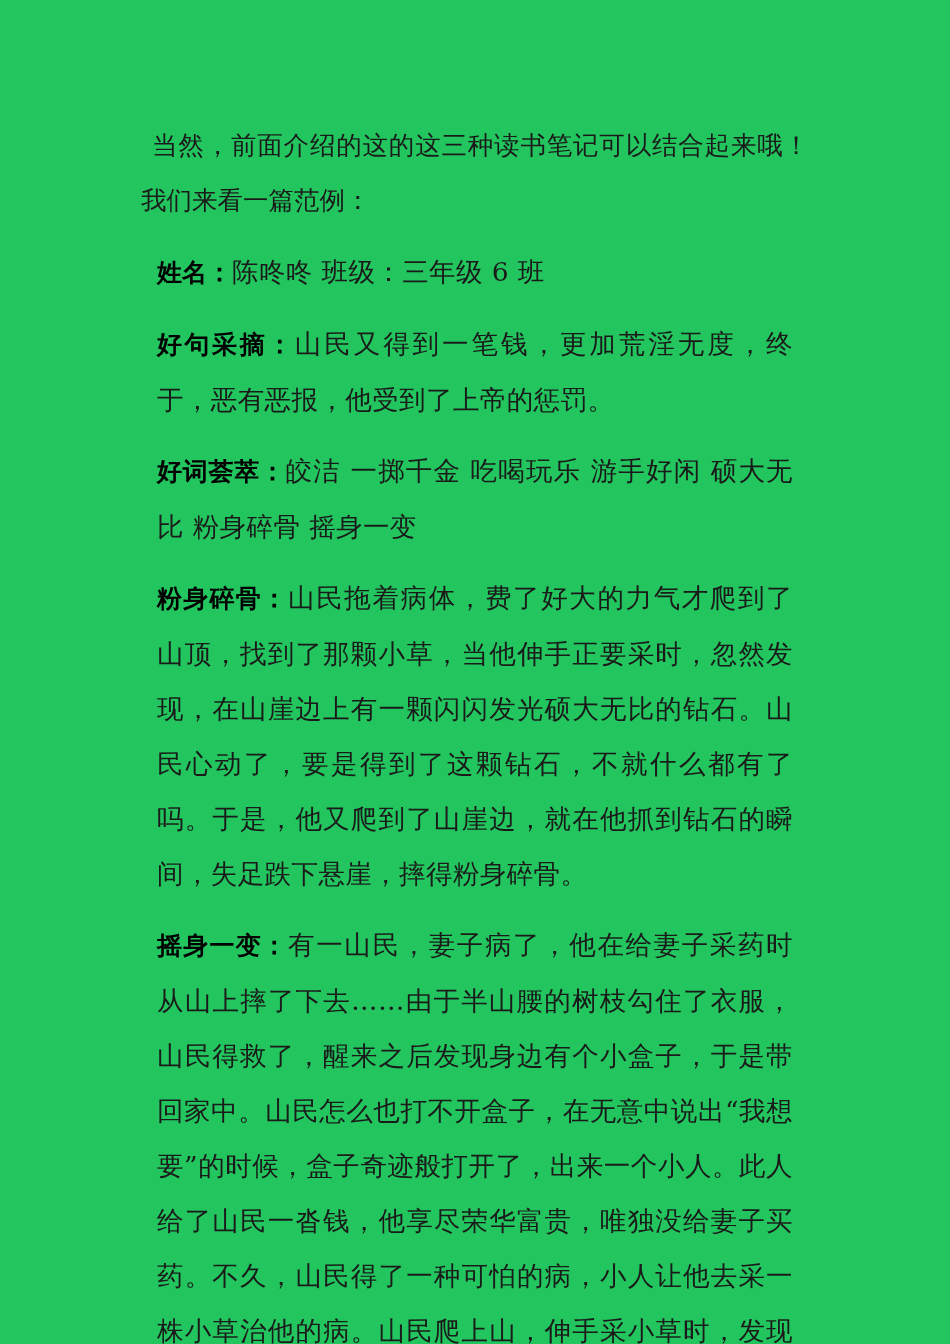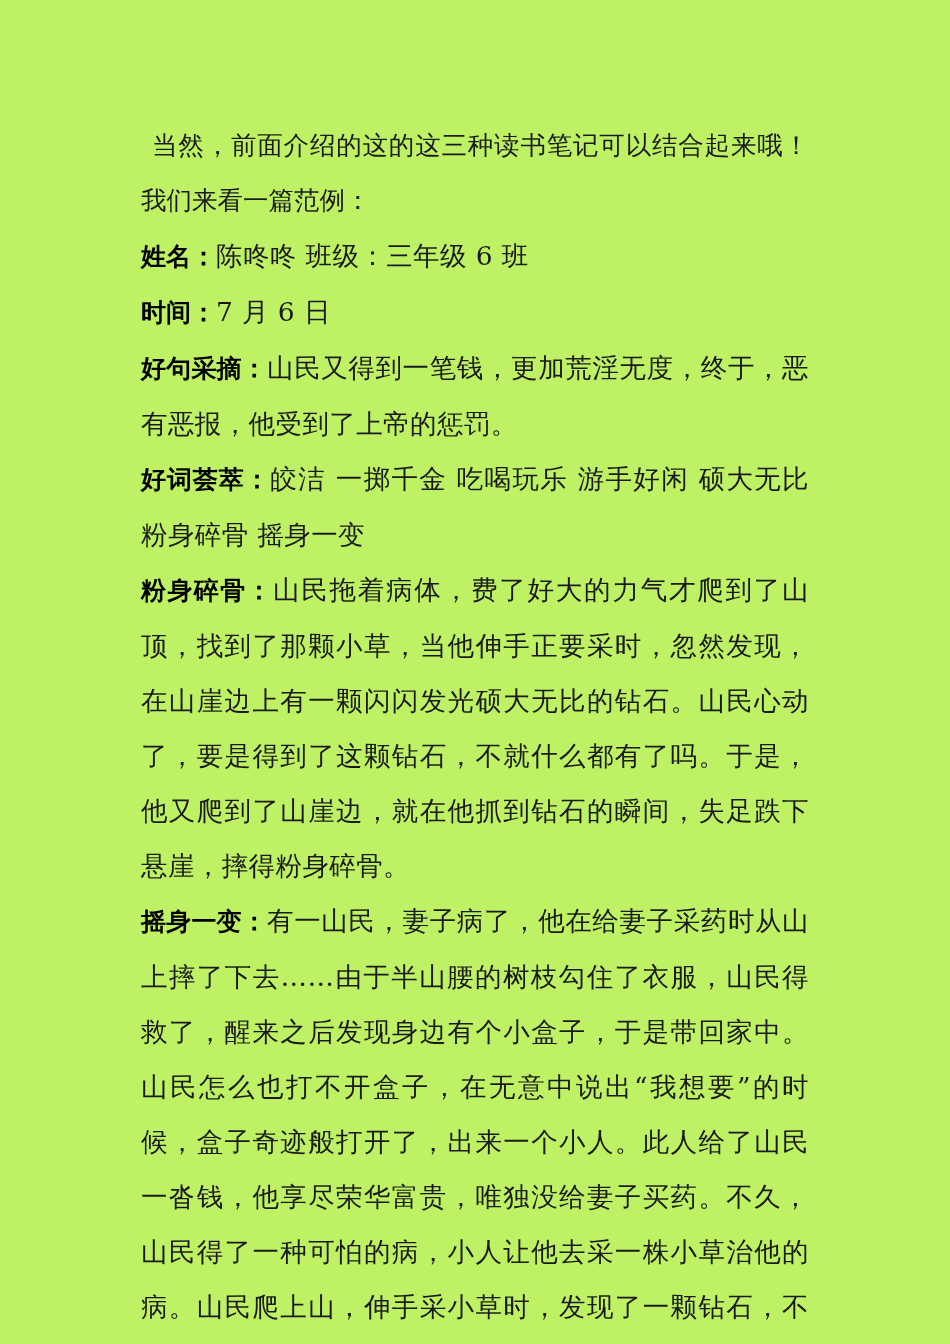--- a/index.html
+++ b/index.html
@@ -11,21 +11,21 @@
     width: 950px;
     height: 1344px;
     overflow: hidden;
     font-family: "DejaVu Serif", "Liberation Serif", serif;
     color: #1a1a1a;
   }
   .page {
     position: relative;
     width: 950px;
     height: 1344px;
-    background: #bef264;
+    background: #22c55e;
     box-sizing: border-box;
   }
   .doc-body {
     position: absolute;
     left: 141px;
     top: 118px;
     width: 668px;
   }
   
   .para {
@@ -53,39 +53,36 @@
   .label {
     font-family: "DejaVu Sans", "Liberation Sans", sans-serif;
     font-weight: bold;
     font-size: 25px;
     letter-spacing: 0px;
     color: #000000;
   }
   .body-text {
     font-family: "DejaVu Serif", "Liberation Serif", serif;
   }
-  .row { margin: 0; }
+  .row { margin: 16px; }
 </style>
 </head>
 <body>
 
 <div class="page">
   <div class="doc-body">
 
     <p class="para para--intro">
       <span class="body-text">当然，前面介绍的这的这三种读书笔记可以结合起来哦！我们来看一篇范例：</span>
     </p>
 
     <p class="para row">
       <span class="label">姓名：</span><span class="body-text">陈咚咚 班级：三年级 6 班</span>
     </p>
 
-    <p class="para row">
-      <span class="label">时间：</span><span class="body-text">7 月 6 日</span>
-    </p>
 
 
     <p class="para row">
       <span class="label">好句采摘：</span><span class="body-text">山民又得到一笔钱，更加荒淫无度，终于，恶有恶报，他受到了上帝的惩罚。</span>
     </p>
 
     <p class="para row">
       <span class="label">好词荟萃：</span><span class="body-text">皎洁 一掷千金 吃喝玩乐 游手好闲 硕大无比 粉身碎骨 摇身一变</span>
     </p>
 

